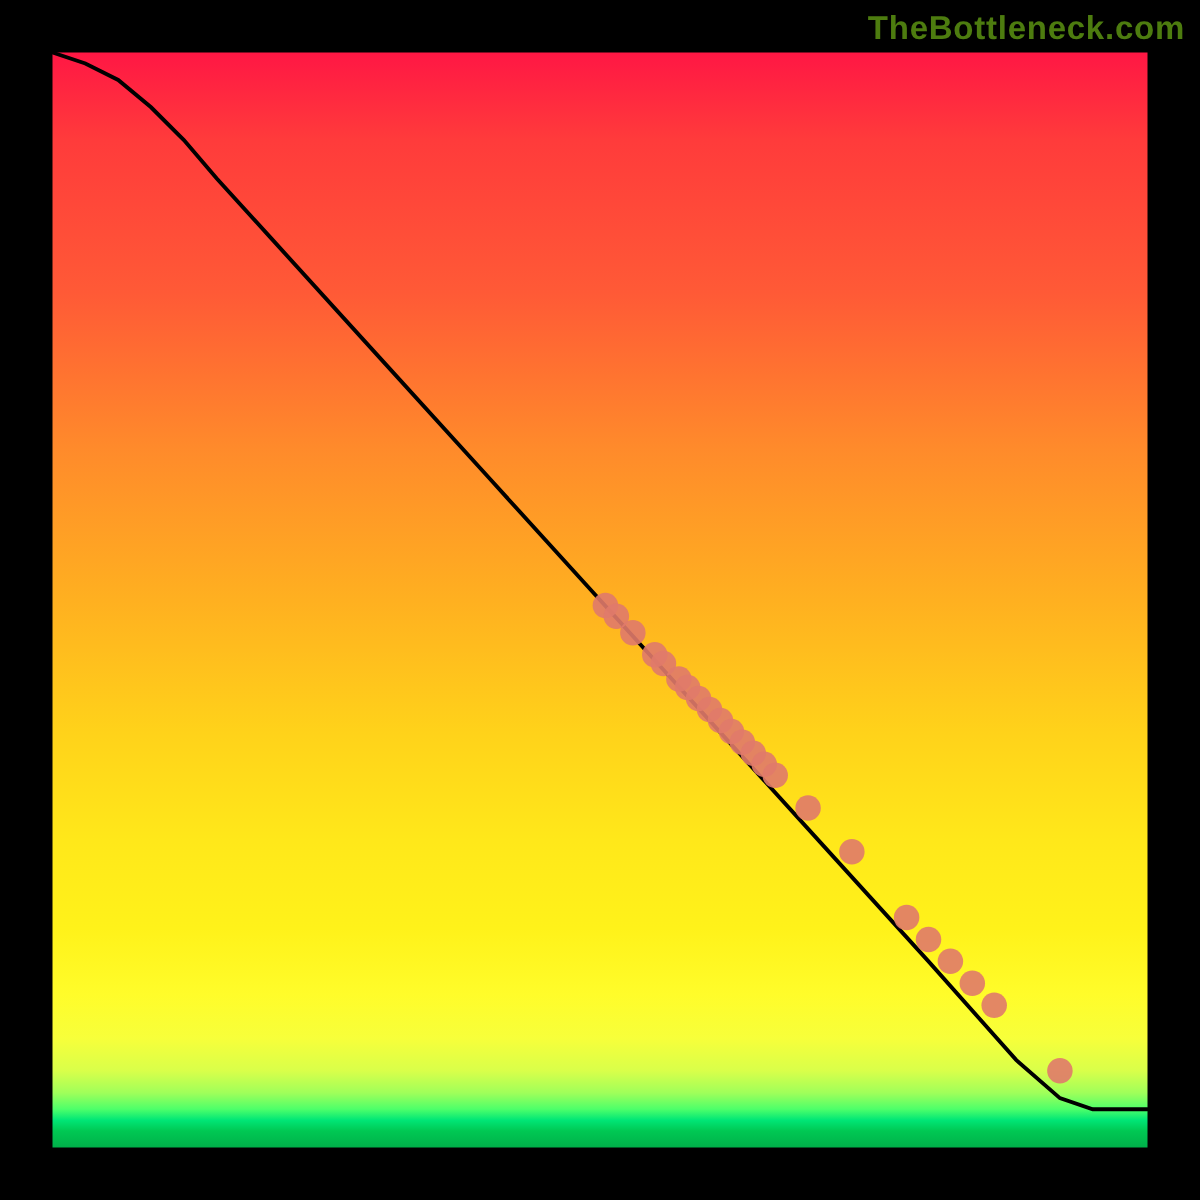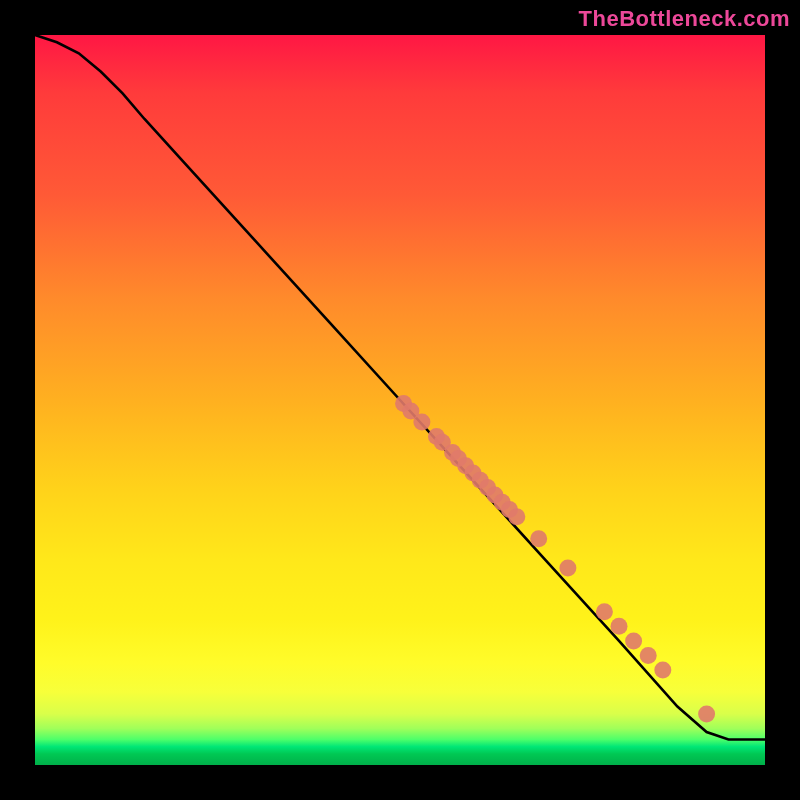--- a/index.html
+++ b/index.html
@@ -41,21 +41,21 @@
       #4dff6a 96.5%,
       #00e676 97.5%,
       #00c853 98.5%,
       #00b04a 100%
     );
   }
   .watermark {
     position: absolute;
     top: 6px;
     right: 10px;
-    color: #ec4899;
+    color: #4d7c0f;
     font-size: 22px;
     font-weight: 600;
     letter-spacing: 0.5px;
     user-select: none;
   }
   svg.overlay {
     position: absolute;
     left: 35px;
     top: 35px;
     width: 730px;

